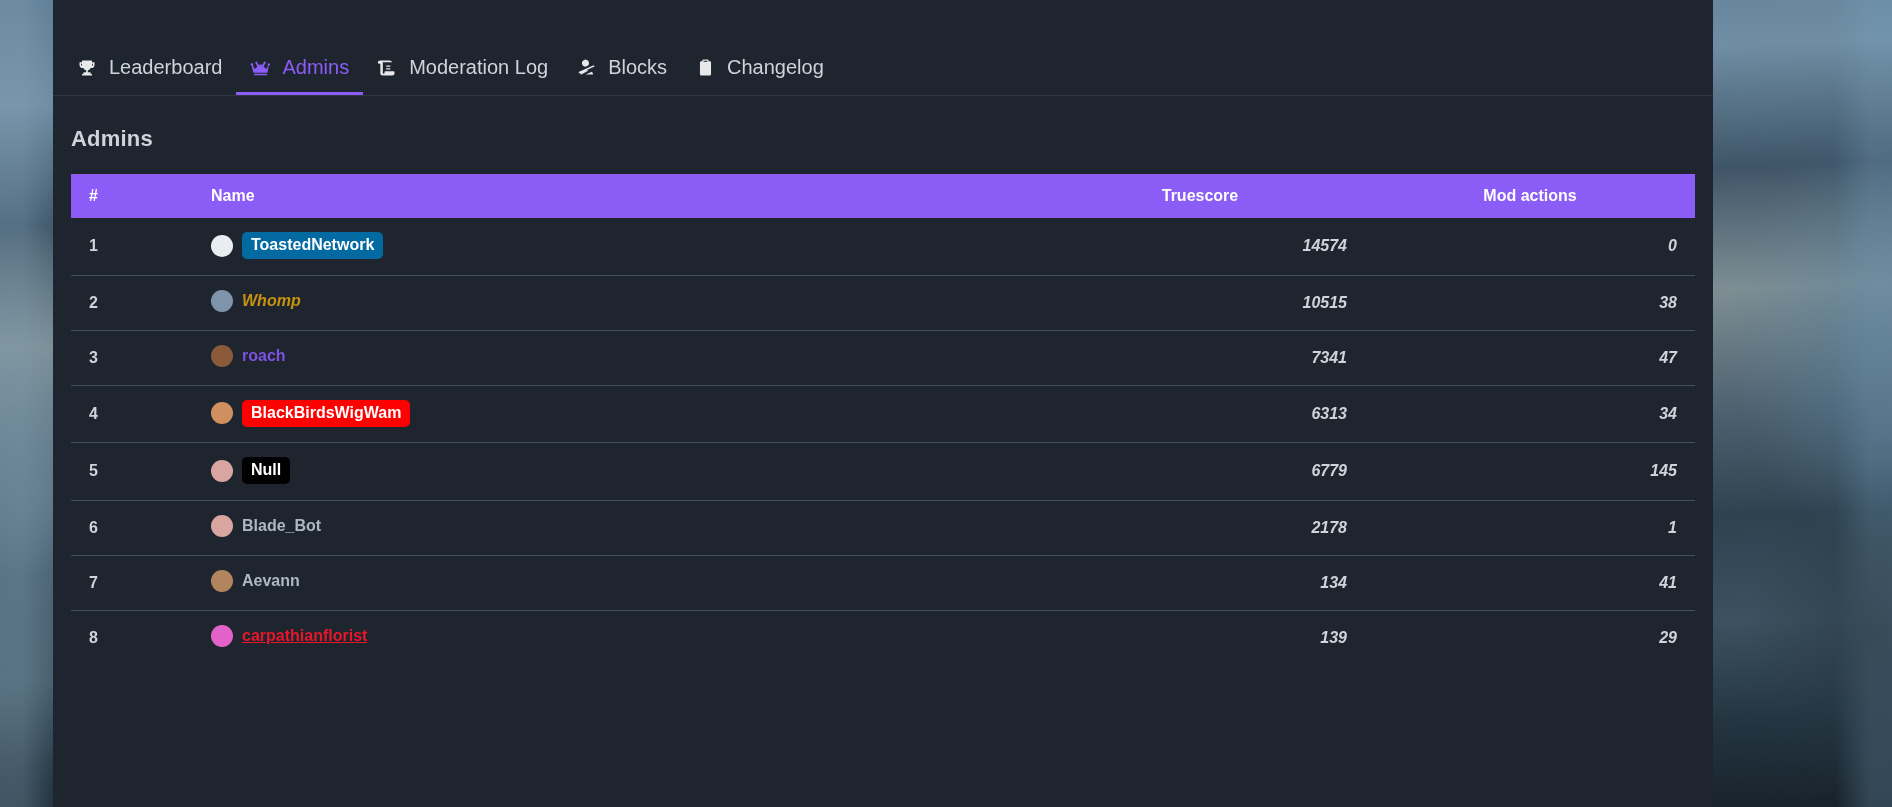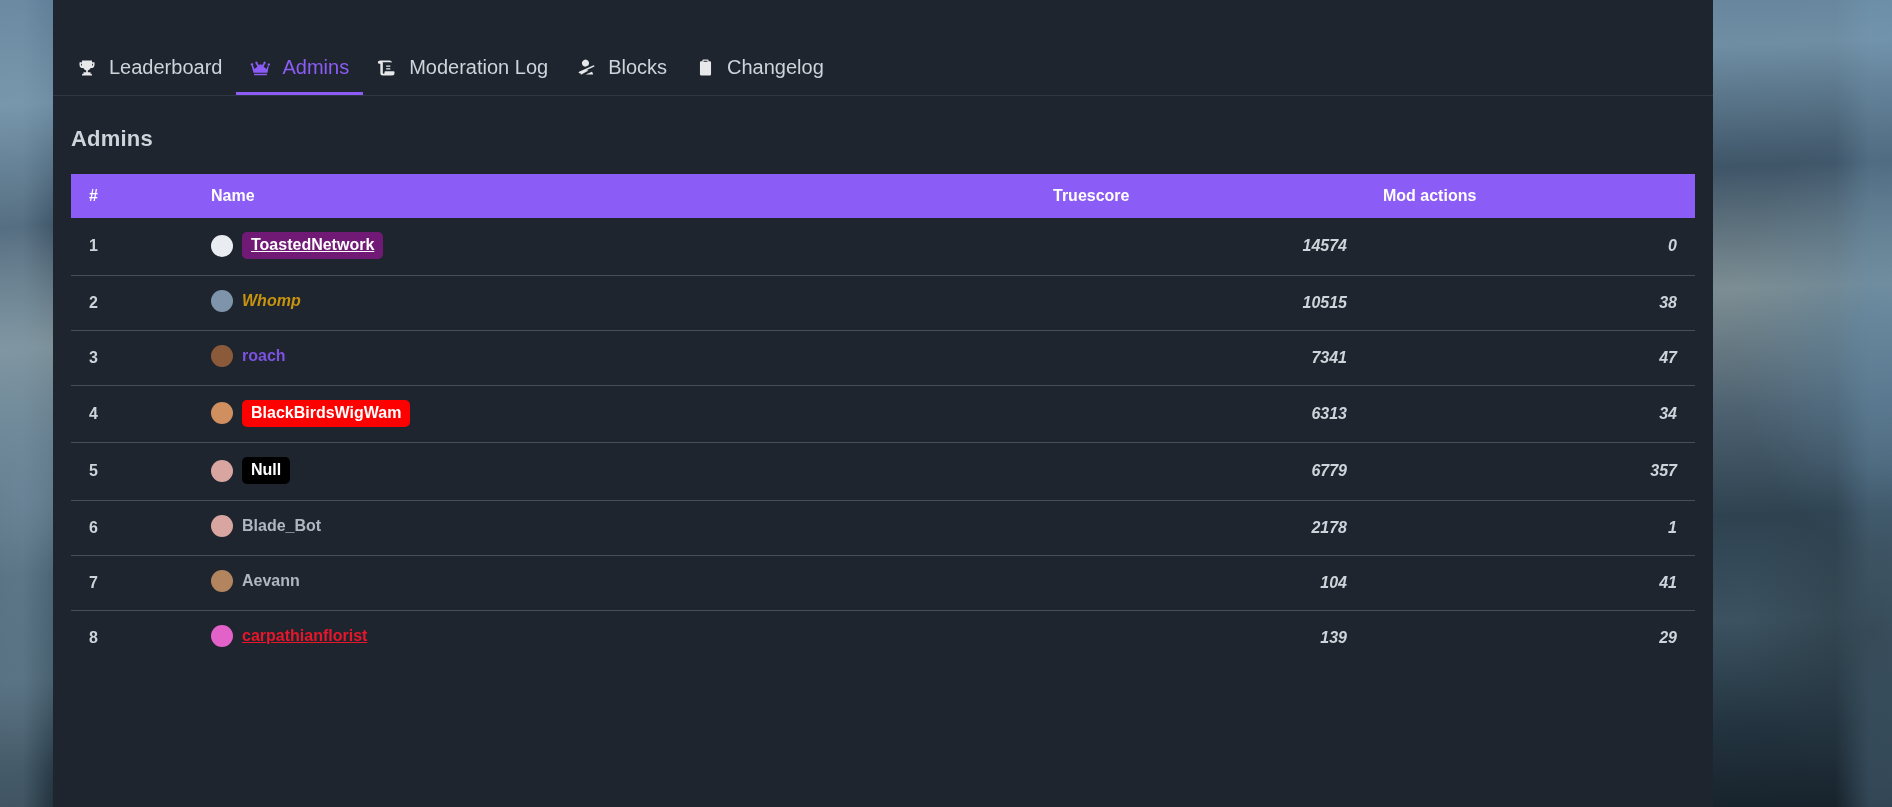--- a/index.html
+++ b/index.html
@@ -109,21 +109,21 @@
   }
   table.admins thead th {
     background: #8b5cf6;
     color: #ffffff;
     font-size: 16px;
     font-weight: bold;
     padding: 13px 18px;
     text-align: left;
     white-space: nowrap;
   }
-  table.admins thead th.num { text-align: left; }
+  table.admins thead th.num { text-align: center; }
 
   table.admins tbody td {
     border-top: 1px solid #46505c;
     padding: 14px 18px;
     font-size: 16px;
     color: #ced4da;
     font-weight: bold;
     vertical-align: middle;
     height: 46px;
   }
@@ -231,21 +231,21 @@
             <th>Name</th>
             <th class="num">Truescore</th>
             <th class="num">Mod actions</th>
           </tr>
       </thead>
       <tbody id="admins-body">
           <tr>
             <td>1</td>
             <td><a class="user">
                 <span class="avatar" style="background: rgb(233, 237, 242);"></span>
-                <span class="uname badge" style="color: rgb(255, 255, 255); background: #701a75; text-decoration: underline;">ToastedNetwork</span>
+                <span class="uname badge" style="color: rgb(255, 255, 255); background: #0369a1;">ToastedNetwork</span>
               </a></td>
             <td class="num">14574</td>
             <td class="num">0</td>
           </tr>
           <tr>
             <td>2</td>
             <td><a class="user">
                 <span class="avatar" style="background: rgb(126, 148, 171);"></span>
                 <span class="uname" style="color: rgb(200, 147, 14); font-style: italic;">Whomp</span>
               </a></td>
@@ -270,38 +270,38 @@
             <td class="num">6313</td>
             <td class="num">34</td>
           </tr>
           <tr>
             <td>5</td>
             <td><a class="user">
                 <span class="avatar" style="background: rgb(217, 165, 160);"></span>
                 <span class="uname badge" style="color: rgb(255, 255, 255); background: rgb(0, 0, 0);">Null</span>
               </a></td>
             <td class="num">6779</td>
-            <td class="num">357</td>
+            <td class="num">145</td>
           </tr>
           <tr>
             <td>6</td>
             <td><a class="user">
                 <span class="avatar" style="background: rgb(217, 165, 160);"></span>
                 <span class="uname" style="color: rgb(174, 183, 194);">Blade_Bot</span>
               </a></td>
             <td class="num">2178</td>
             <td class="num">1</td>
           </tr>
           <tr>
             <td>7</td>
             <td><a class="user">
                 <span class="avatar" style="background: rgb(179, 133, 95);"></span>
                 <span class="uname" style="color: rgb(174, 183, 194);">Aevann</span>
               </a></td>
-            <td class="num">104</td>
+            <td class="num">134</td>
             <td class="num">41</td>
           </tr>
           <tr>
             <td>8</td>
             <td><a class="user">
                 <span class="avatar" style="background: rgb(226, 98, 201);"></span>
                 <span class="uname" style="color: rgb(232, 22, 42); text-decoration: underline;">carpathianflorist</span>
               </a></td>
             <td class="num">139</td>
             <td class="num">29</td>

